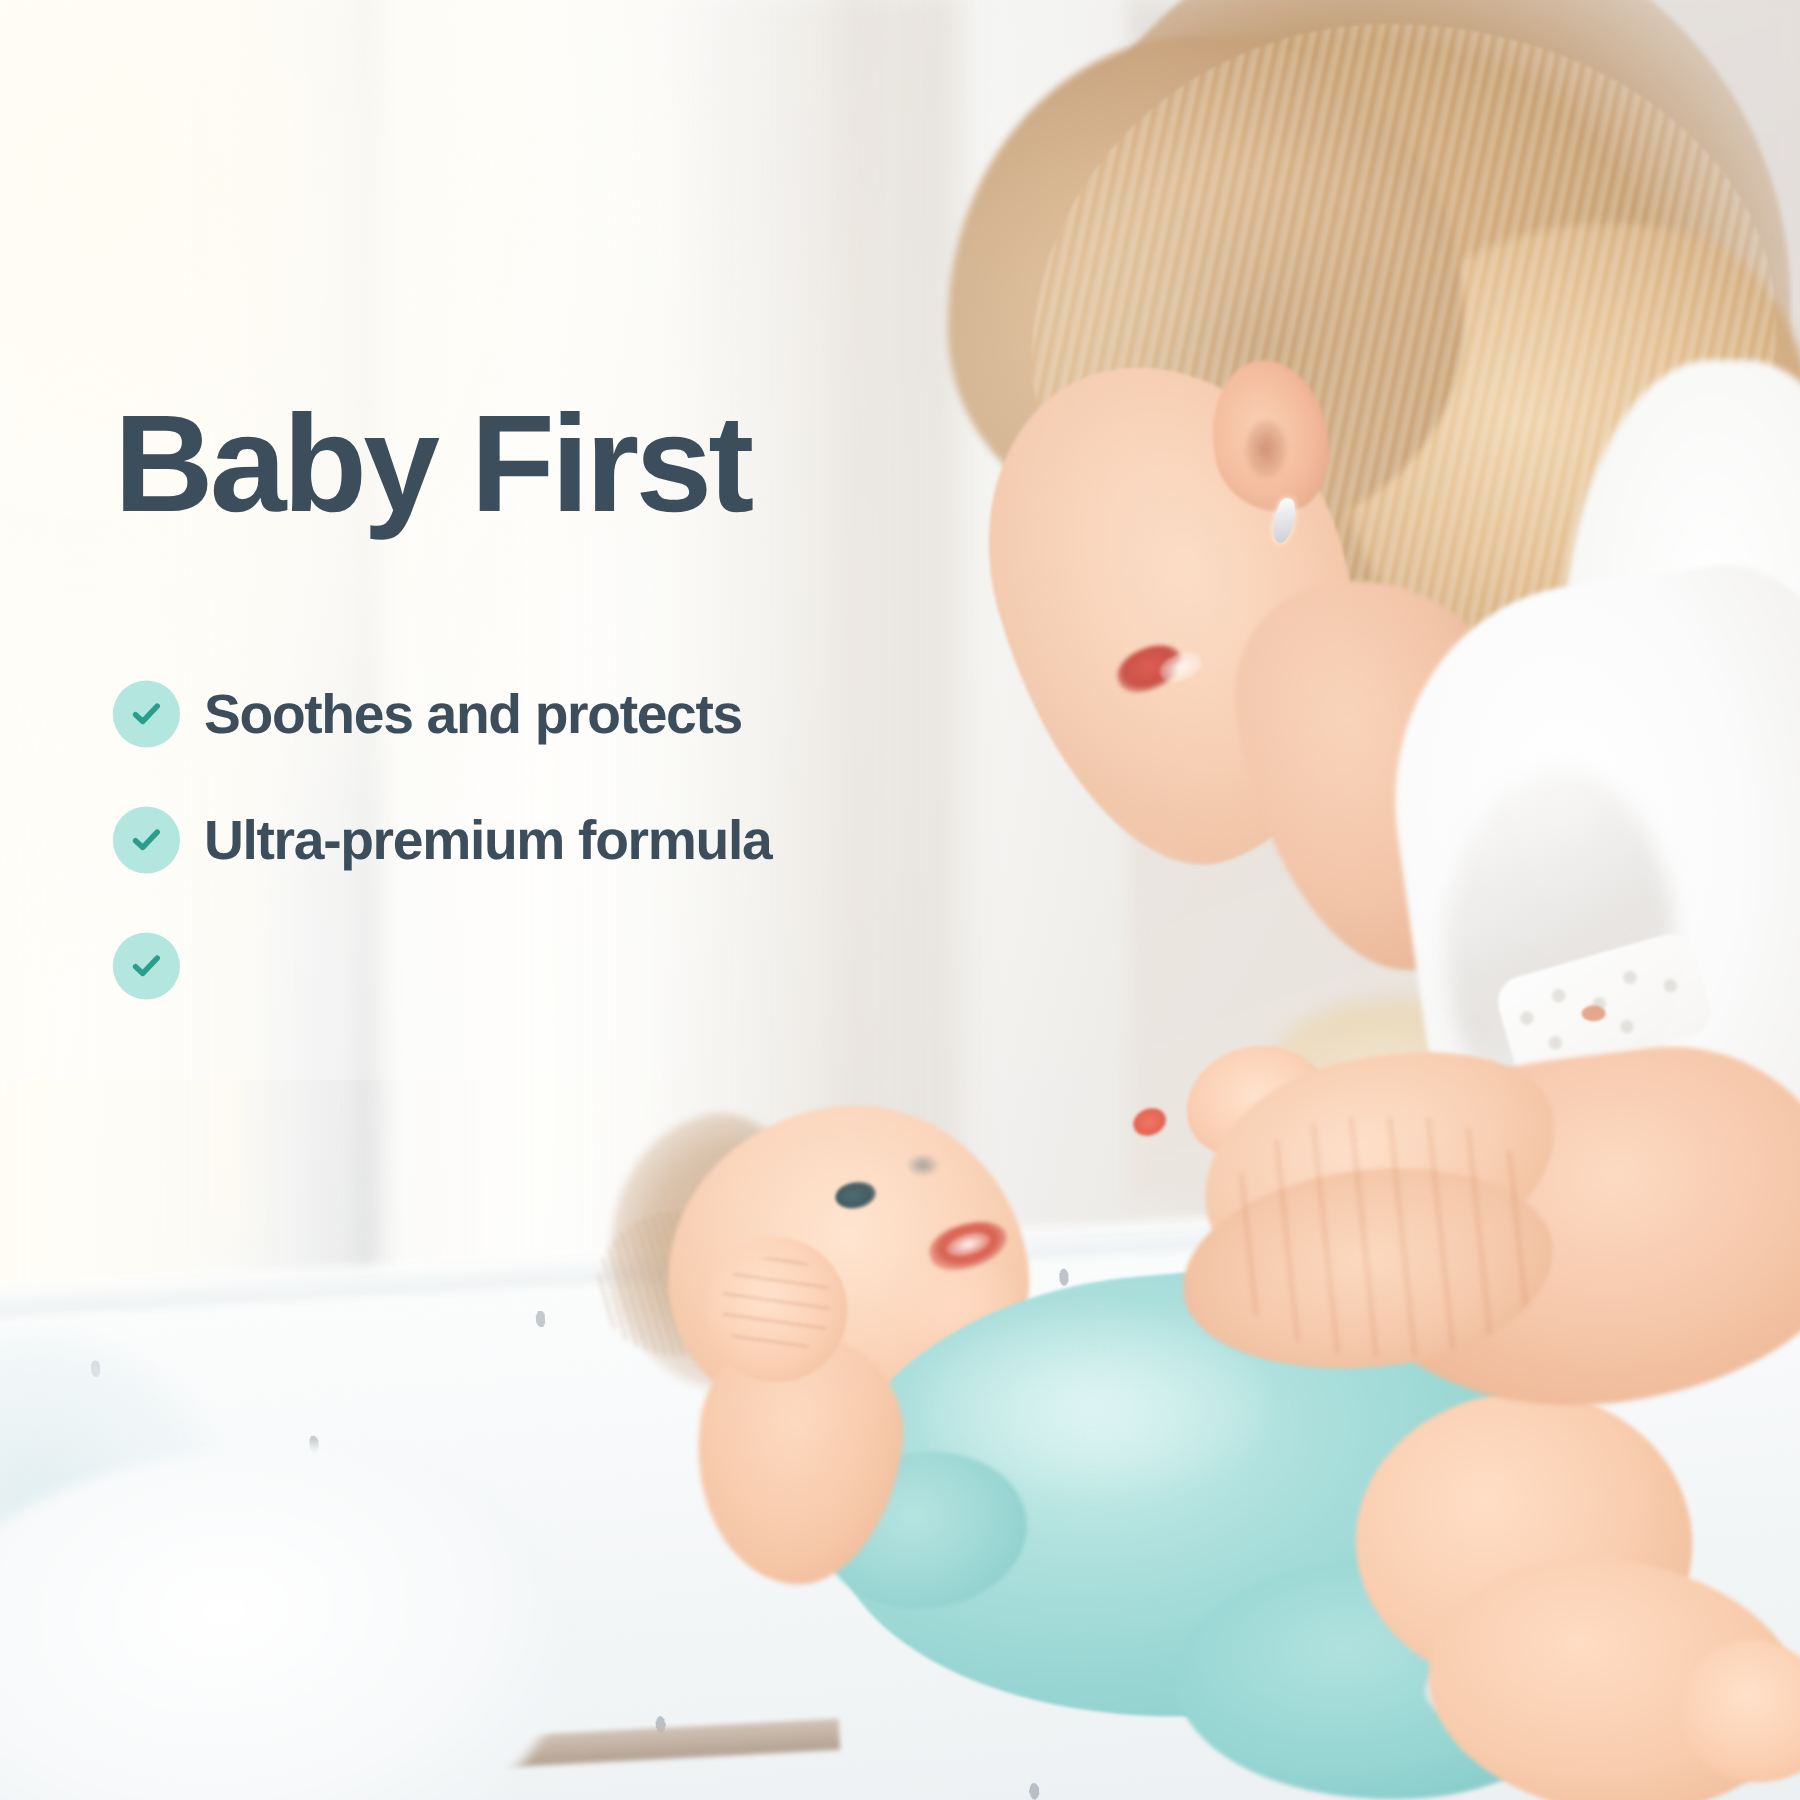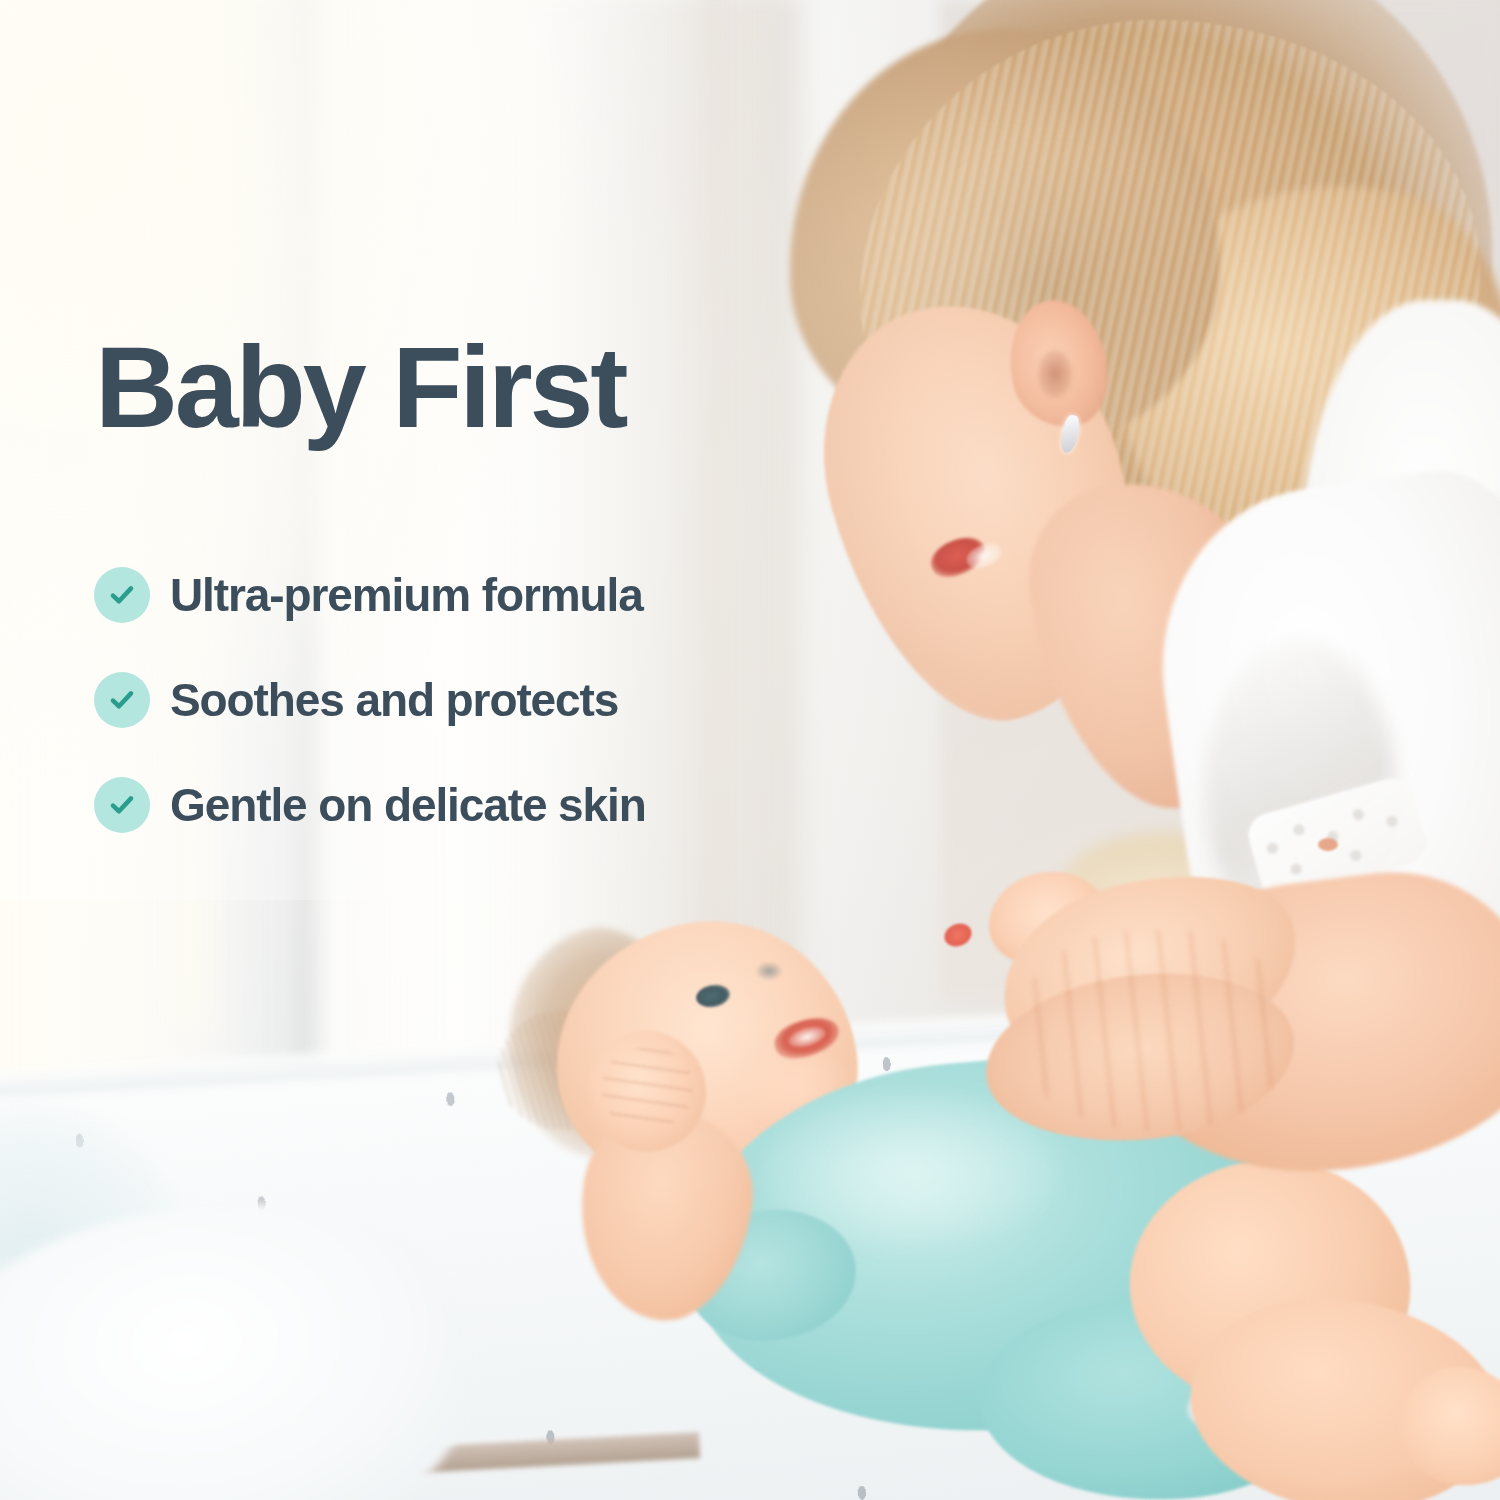--- a/index.html
+++ b/index.html
@@ -625,36 +625,35 @@
     <div class="headline">Baby First</div>
 
     <div class="features">
 
       <div class="feature-row">
         <span class="check-badge">
           <svg width="34" height="34" viewBox="0 0 34 34" aria-hidden="true">
             <path d="M8 17.6 L14 23.2 L26 10.4" fill="none" stroke="#2a9d8c" stroke-width="4.6" stroke-linecap="round" stroke-linejoin="round"></path>
           </svg>
         </span>
-        <span class="feature-label">Ultra-premium formula</span>
+        <span class="feature-label">Soothes and protects</span>
       </div>
 
       <div class="feature-row">
         <span class="check-badge">
           <svg width="34" height="34" viewBox="0 0 34 34" aria-hidden="true">
             <path d="M8 17.6 L14 23.2 L26 10.4" fill="none" stroke="#2a9d8c" stroke-width="4.6" stroke-linecap="round" stroke-linejoin="round"></path>
           </svg>
         </span>
-        <span class="feature-label">Soothes and protects</span>
+        <span class="feature-label">Ultra-premium formula</span>
       </div>
 
       <div class="feature-row">
         <span class="check-badge">
           <svg width="34" height="34" viewBox="0 0 34 34" aria-hidden="true">
             <path d="M8 17.6 L14 23.2 L26 10.4" fill="none" stroke="#2a9d8c" stroke-width="4.6" stroke-linecap="round" stroke-linejoin="round"></path>
           </svg>
         </span>
-        <span class="feature-label">Gentle on delicate skin</span>
       </div>
 
     </div>
   </div>
 </div>
 
 </body></html>

